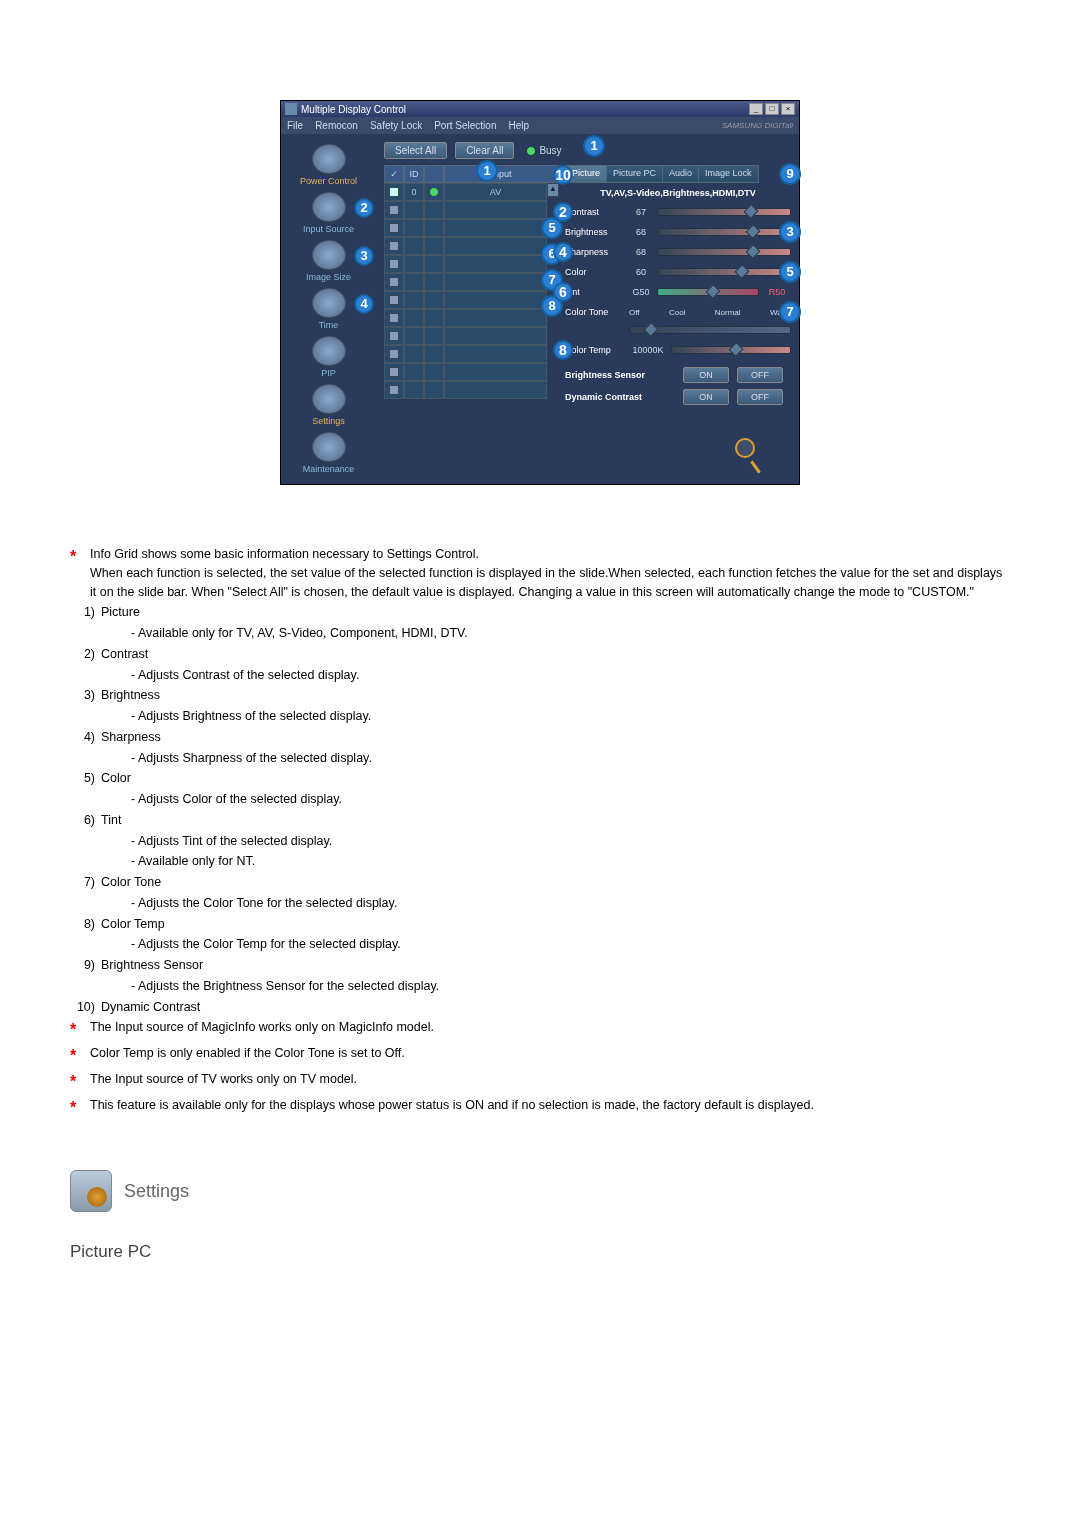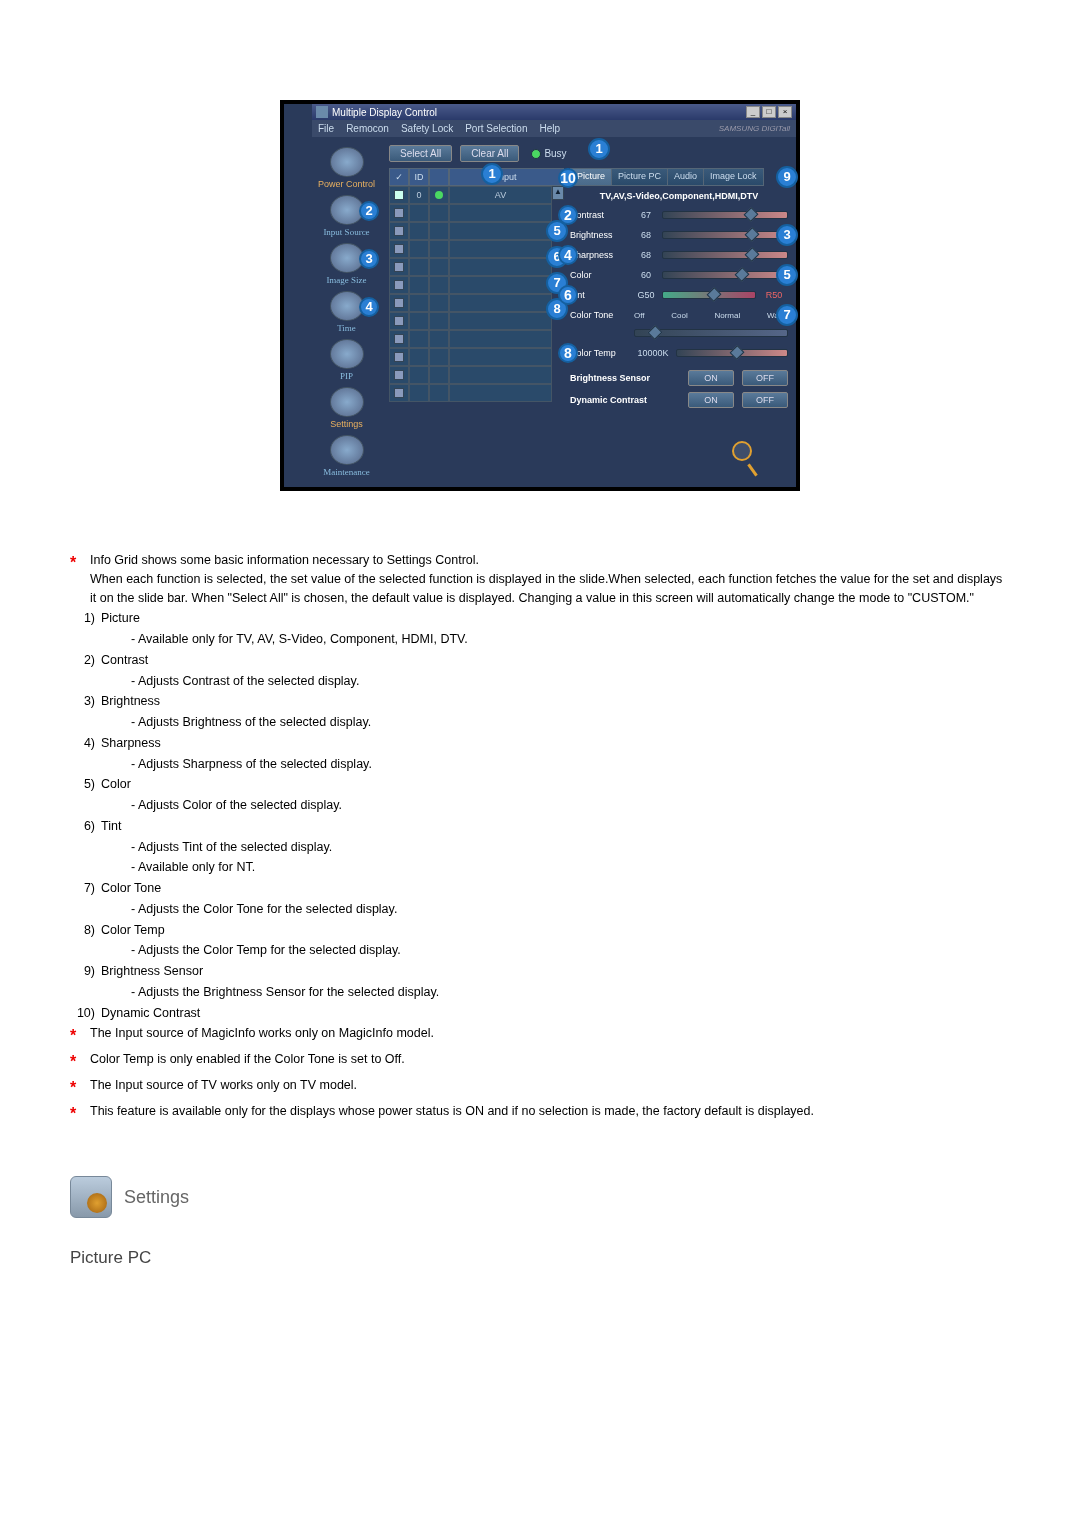--- a/index.html
+++ b/index.html
@@ -1,35 +1,35 @@
 <!DOCTYPE html>
 <html><head>
   <meta charset="utf-8">
   <style>
     * { margin: 0; padding: 0; box-sizing: border-box; }
     body { font-family: Arial, sans-serif; background: #fff; width: 1080px; }
     .page { padding: 100px 70px 60px 70px; }
     .screenshot { width: 520px; margin: 0 auto 60px auto; }
-    .window { border: 4px solid #000000; background: #2a3a5a; padding-left: 28px; }
+    .window { border: 1px solid #000000; background: #2a3a5a; }
     .titlebar { background: linear-gradient(#4a5a8a, #2a3a6a); padding: 2px 4px; display: flex; align-items: center; justify-content: space-between; }
     .titlebar-left { display: flex; align-items: center; gap: 4px; }
     .titlebar-icon { width: 12px; height: 12px; background: #6a8aaa; }
     .titlebar-text { color: #fff; font-size: 10px; }
     .win-buttons { display: flex; gap: 2px; }
     .win-btn { width: 14px; height: 12px; background: #ccc; border: 1px solid #888; font-size: 8px; text-align: center; line-height: 10px; }
     .menubar { background: #3a4a6a; padding: 3px 6px; display: flex; gap: 24px; align-items: center; justify-content: space-between; }
     .menubar-left { display: flex; gap: 12px; }
     .menu-item { color: #cde; font-size: 10px; }
     .brand { color: #99a; font-size: 8px; font-style: italic; }
     .content { display: flex; background: #2a3a5a; min-height: 340px; }
     .sidebar { width: 95px; background: #2a3a5a; padding: 10px 4px; display: flex; flex-direction: column; gap: 6px; }
     .side-item { text-align: center; position: relative; }
     .side-icon { width: 34px; height: 30px; margin: 0 auto 2px auto; background: radial-gradient(#8ac, #568); border-radius: 50%; border: 1px solid #456; }
     .side-label { color: #e8b060; font-size: 9px; display: block; }
-    .side-label-blue { color: #8bd; font-size: 9px; display: block; font-family: Liberation Serif, serif; }
+    .side-label-blue { color: #8bd; font-size: 9px; display: block; }
     .callout-side { position: absolute; right: -2px; width: 20px; height: 20px; background: #2a7fd4; border: 2px solid #1560a0; border-radius: 50%; color: #fff; font-weight: bold; font-size: 13px; text-align: center; line-height: 16px; }
     .main-area { flex: 1; background: #2a3a5a; padding: 8px; position: relative; }
     .top-buttons { display: flex; gap: 8px; align-items: center; margin-bottom: 6px; position: relative; }
     .btn3d { background: linear-gradient(#5a7a9a, #3a5a7a); border: 1px solid #888; color: #dde; font-size: 10px; padding: 2px 10px; border-radius: 2px; }
     .busy-wrap { display: flex; align-items: center; gap: 3px; margin-left: 4px; }
     .busy-dot { width: 10px; height: 10px; background: #4ad862; border-radius: 50%; border: 1px solid #234; }
     .busy-text { color: #cde; font-size: 10px; }
     .lower { display: flex; gap: 6px; }
     .grid-panel { width: 175px; }
     .grid-header { display: flex; background: #3a5a8a; height: 18px; }
@@ -248,21 +248,21 @@
               </div>
             </div>
             <div class="right-panel">
               <div class="right-callout" style="left:18px; top:-30px">1</div>
               <div class="tabs">
                 <div class="tab active">Picture</div>
                 <div class="tab">Picture PC</div>
                 <div class="tab">Audio</div>
                 <div class="tab">Image Lock</div>
               </div>
-              <div class="mode-bar">TV,AV,S-Video,Component,HDMI,DTV</div>
+              <div class="mode-bar">TV,AV,S-Video,Brightness,HDMI,DTV</div>
               <div class="slider-row">
                 <div class="left-callout">2</div>
                 <span class="sl-label">Contrast</span>
                 <span class="sl-val">67</span>
                 <div class="sl-track">
                     <div class="sl-thumb" style="left:67%"></div>
                   </div>
               </div>
               <div class="slider-row">
                 <span class="sl-label">Brightness</span>

